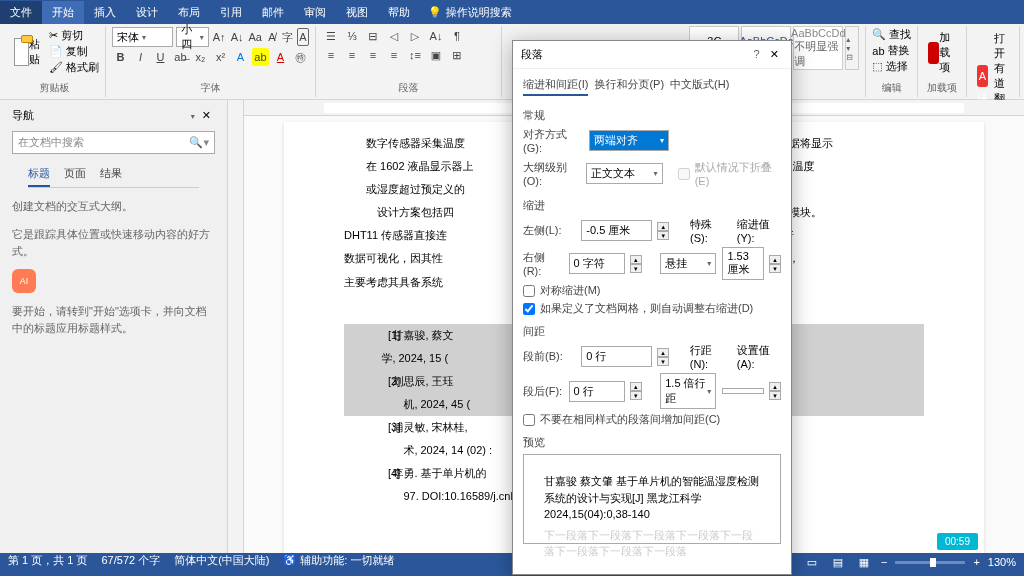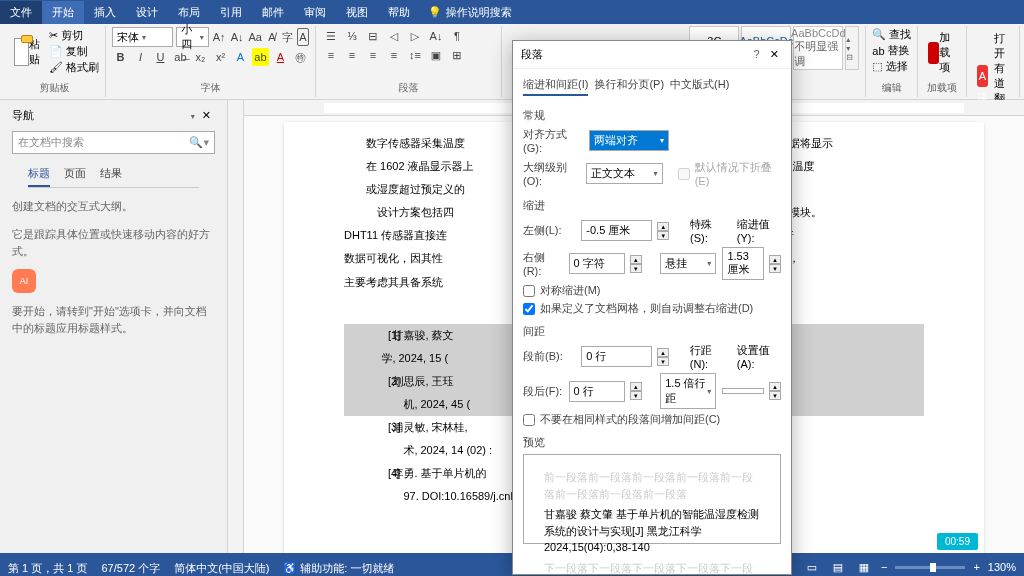--- a/index.html
+++ b/index.html
@@ -53,21 +53,21 @@
 .dlg-label{width:60px;color:#444}
 .dlg-input{border:1px solid #aaa;padding:2px 4px;background:#fff;display:inline-flex;align-items:center;justify-content:space-between}
 .dlg-input.w70{width:80px}
 .dlg-input.sel{background:#0078d4;color:#fff}
 .spinner{display:flex;flex-direction:column;margin-left:-1px}
 .spinner div{width:12px;height:9px;border:1px solid #aaa;background:#f0f0f0;font-size:7px;text-align:center;line-height:7px}
 .chk{display:flex;align-items:center;gap:5px;margin:3px 0;color:#444}
 .chk input{width:12px;height:12px}
 .preview-box{border:1px solid #aaa;height:90px;padding:14px 20px;background:#fff;font-size:7px;color:#888;line-height:1.5}
 .dlg-buttons{display:flex;justify-content:space-between;padding:8px 10px;gap:6px}
-.statusbar{background:#2b579a;height:23px;color:#fff;display:flex;align-items:flex-end;padding:0 8px;gap:14px;font-size:10px}
+.statusbar{background:#2b579a;height:23px;color:#fff;display:flex;align-items:flex-start;padding:0 8px;gap:14px;font-size:10px}
 .statusbar .right{margin-left:auto;display:flex;gap:8px;align-items:center}
 .zoom-slider{width:70px;height:3px;background:#6a8bc0;position:relative}
 .zoom-slider::after{content:"";position:absolute;left:50%;top:-3px;width:6px;height:9px;background:#fff}
 .time-badge{position:absolute;right:46px;bottom:26px;background:#00b8d4;color:#fff;border-radius:2px;padding:3px 8px;font-size:10px}
 .close-x{cursor:pointer;padding:0 4px}
 .qmark{cursor:pointer;color:#666}
 .dd{font-size:8px;color:#666}
 </style>
 </head>
 <body>
@@ -396,21 +396,20 @@
           </div>
       </div>
       <label class="chk">
           <input type="checkbox" style="">
           <span>不要在相同样式的段落间增加间距(C)</span>
         </label>
     </div>
     <div class="dlg-section">
       <div class="dlg-section-title">预览</div>
       <div class="preview-box">
-        <div style="color:#ccc">前一段落前一段落前一段落前一段落前一段落前一段落前一段落前一段落</div>
         <div style="color:#000;margin:4px 0">甘嘉骏 蔡文肇 基于单片机的智能温湿度检测系统的设计与实现[J] 黑龙江科学 2024,15(04):0,38-140</div>
         <div style="color:#ccc">下一段落下一段落下一段落下一段落下一段落下一段落下一段落下一段落</div>
       </div>
     </div>
   </div>
   <div class="dlg-buttons">
 
     <div style="flex:1"></div>
 
   </div>

